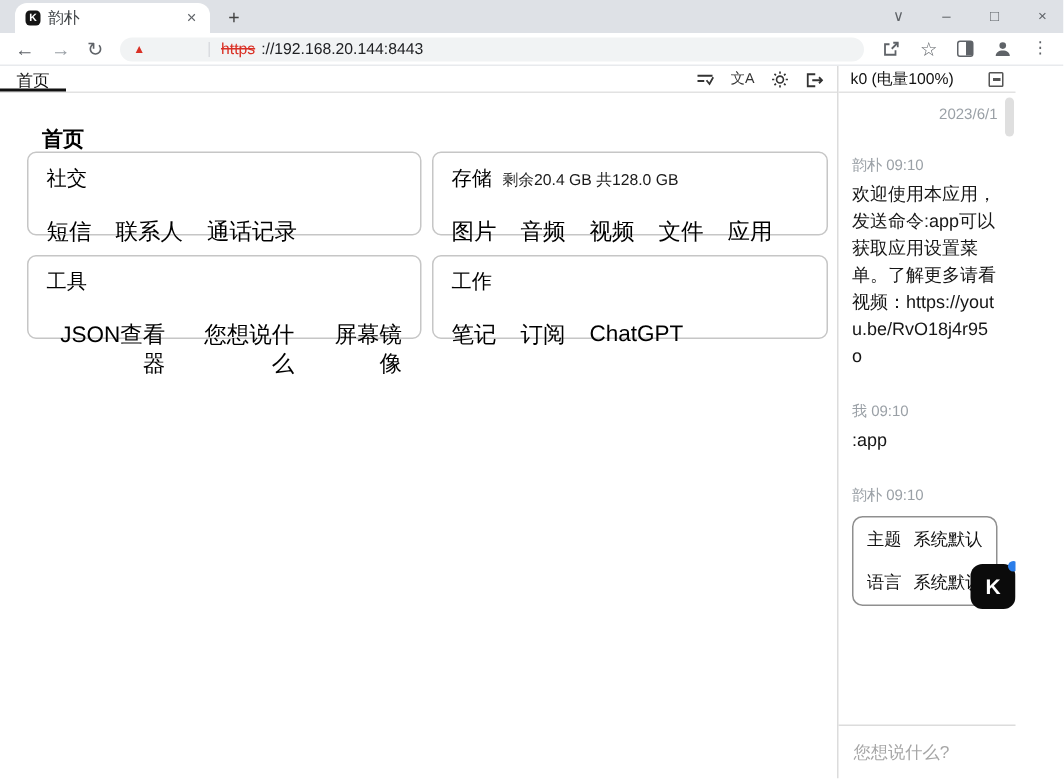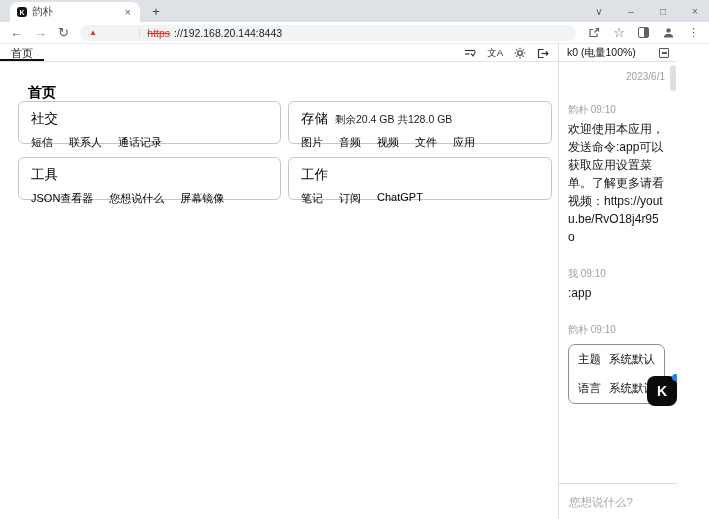--- a/index.html
+++ b/index.html
@@ -43,25 +43,25 @@
              display:flex; align-items:stretch; background:#fff; }
   .page-tab { padding:2px 11px 0; font-size:11px; color:#111; border-bottom:2px solid #111; }
   .page-icons { position:absolute; right:9px; top:3px; display:flex; align-items:center; gap:11px; color:#333; }
   .pg-ic { display:flex; align-items:center; line-height:1; }
   .translate { font-size:9.5px; color:#333; letter-spacing:0; }
   
   .main { position:absolute; left:0; top:62px; width:558px; height:457px; background:#fff; }
   .h1 { position:absolute; left:28px; top:22px; font-size:14px; font-weight:bold; color:#000; }
   .cards { position:absolute; left:18px; top:39px; width:534px; display:grid;
            grid-template-columns:263px 264px; column-gap:7px; row-gap:13px; }
-  .card { height:43px; border:1px solid #c6c6c6; border-radius:6px; padding:8px 12px 0; background:#fff;text-align:right; }
+  .card { height:56px; border:1px solid #c6c6c6; border-radius:6px; padding:8px 12px 0; background:#fff;text-align:right; }
   .card-head { display:flex; align-items:baseline; gap:7px; }
   .card-title { font-size:13.5px; color:#000; }
   .card-sub { font-size:10.5px; color:#1a1a1a; }
-  .card-links { margin-top:7px; display:flex; gap:16px; font-size:11px; color:#000; }
+  .card-links { margin-top:17px; display:flex; gap:16px; font-size:15px; color:#000; }
   .card-links span { cursor:default; }
   
   .sidebar { position:absolute; left:558px; top:44px; width:119px; height:475px; border-left:1px solid #dcdcdc;
              background:#fff; display:flex; flex-direction:column; }
   .sb-head { height:18px; border-bottom:1px solid #e2e2e2; display:flex; align-items:center;
              justify-content:space-between; padding:0 8px; font-size:10.5px; color:#111; }
   .collapse-ic { width:10px; height:10px; border:1.2px solid #555; border-radius:1px; position:relative; }
   .collapse-ic i { position:absolute; left:1.5px; top:3.8px; width:5px; height:1.4px; background:#555; display:block; }
   .sb-chat { flex:1; position:relative; padding:5px 12px 0 9px; overflow:hidden; }
   .chat-date { text-align:right; color:#9aa0a6; font-size:10px; margin:4px 0 2px; }

